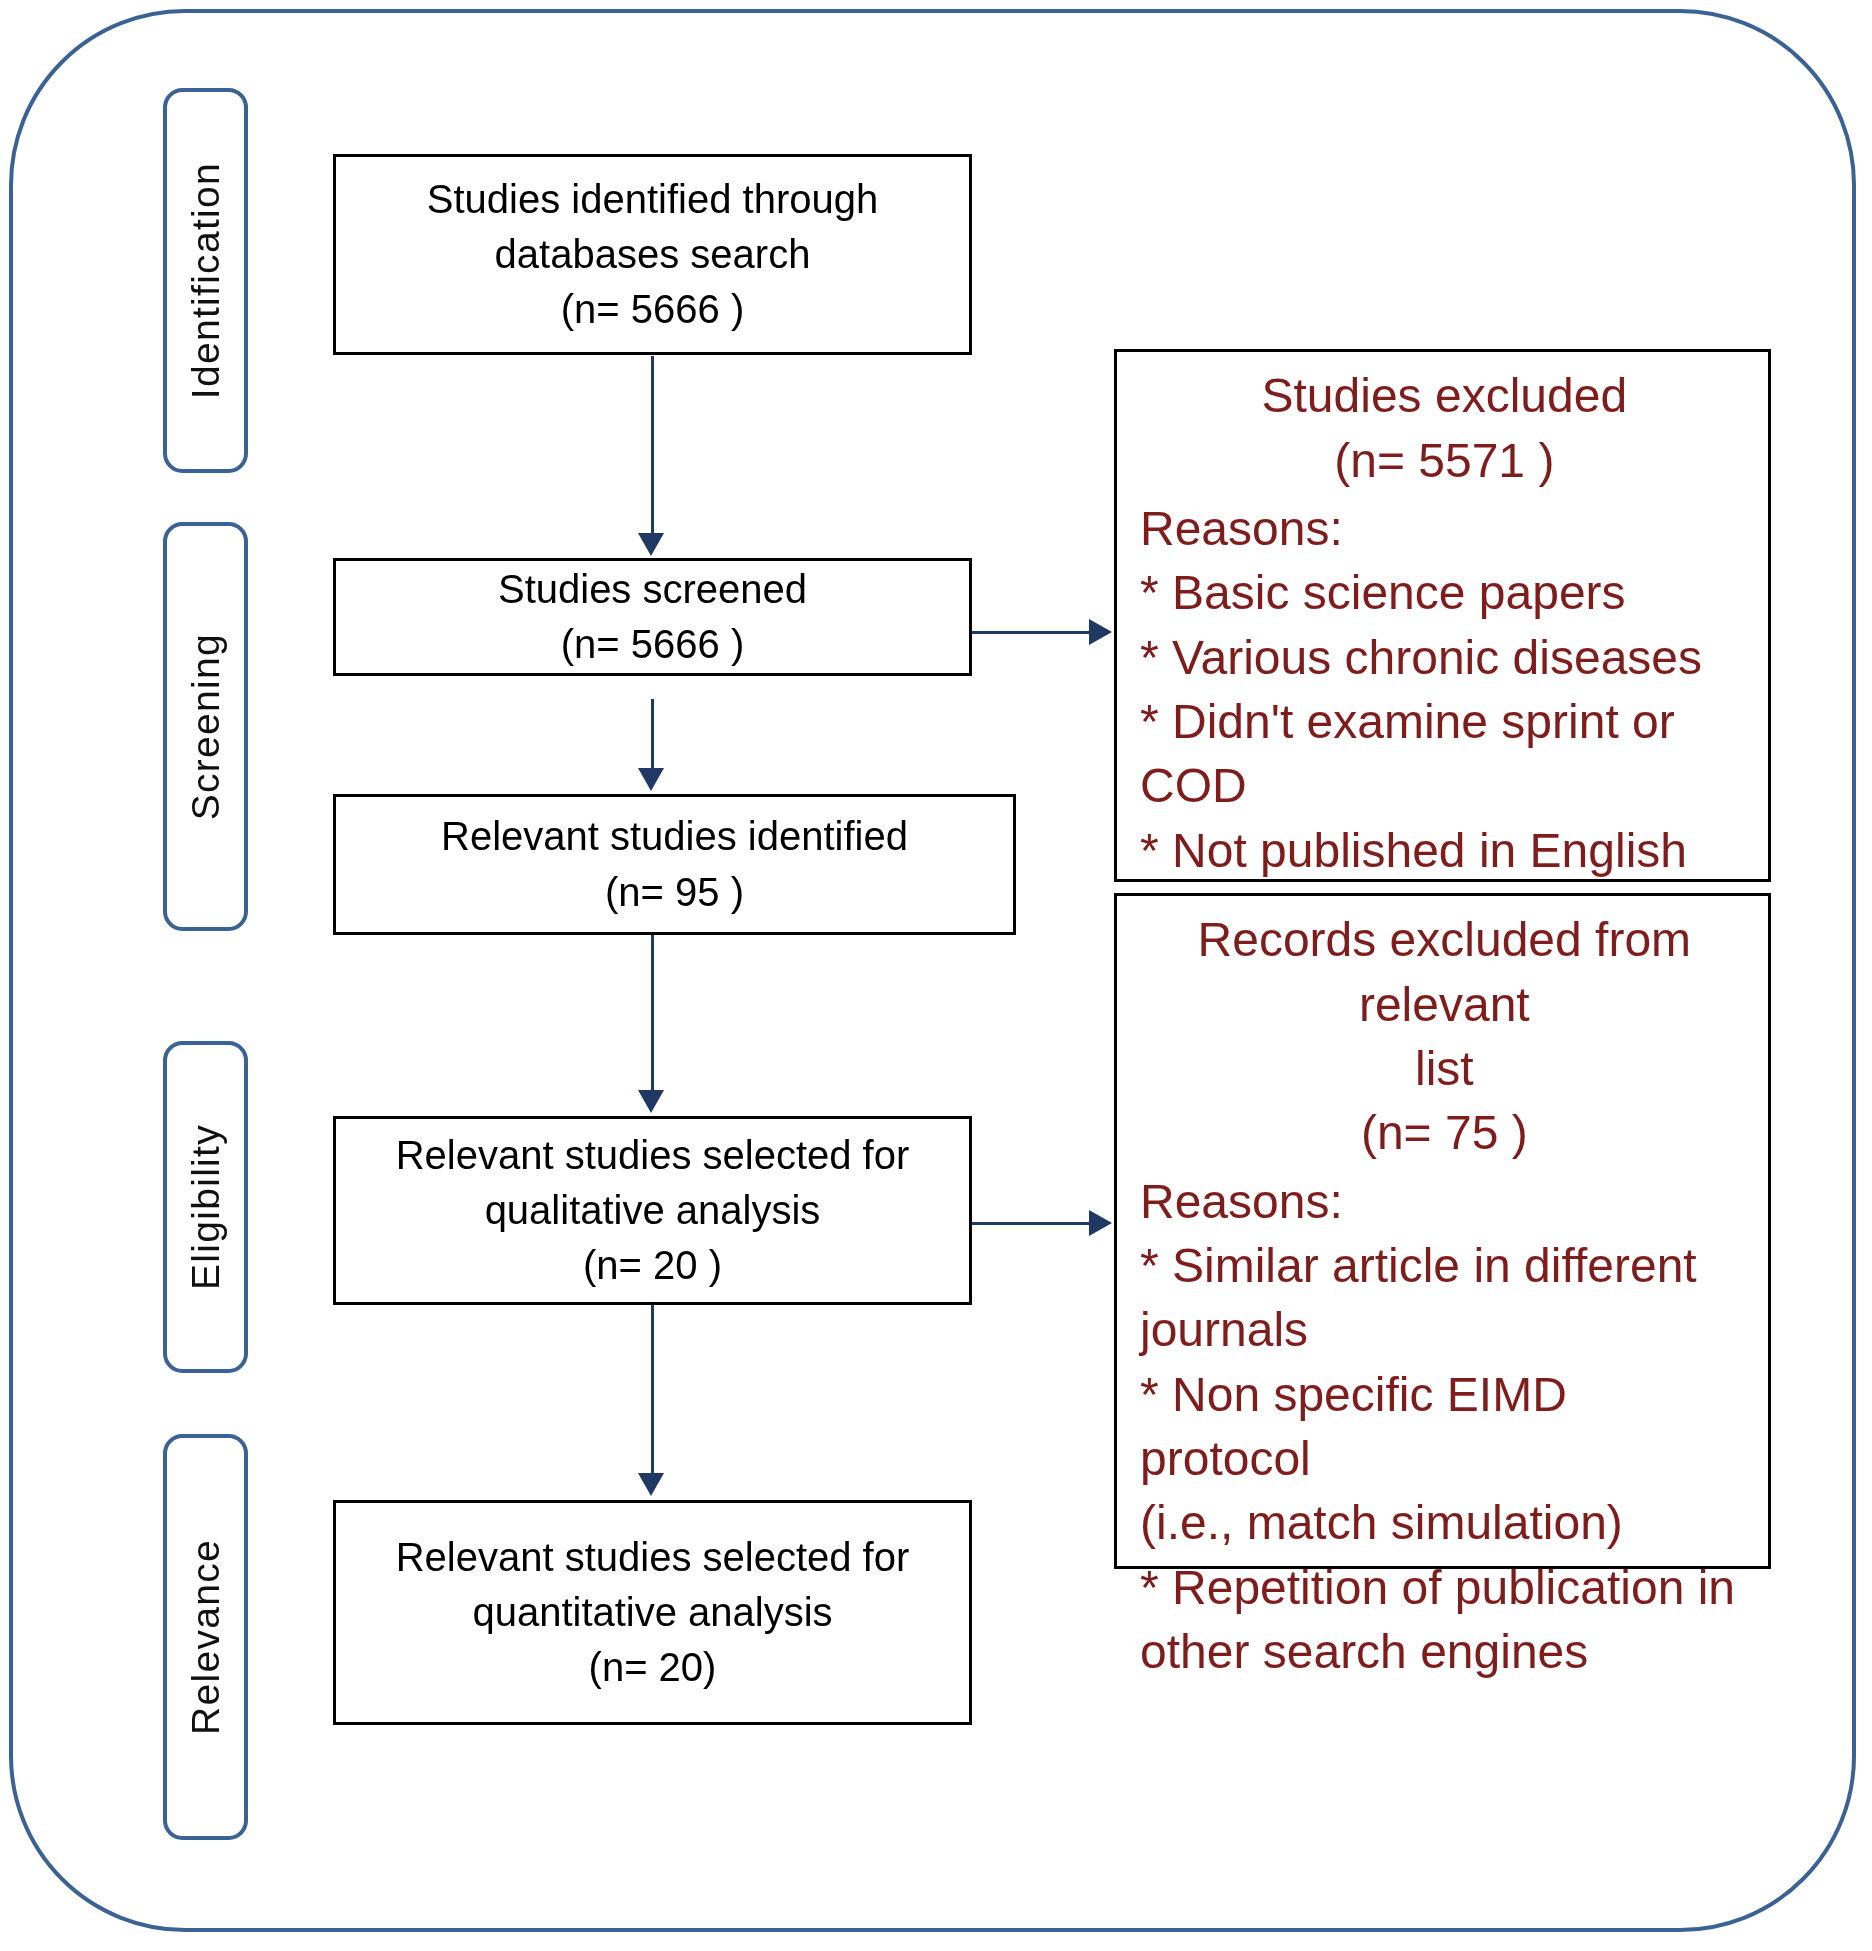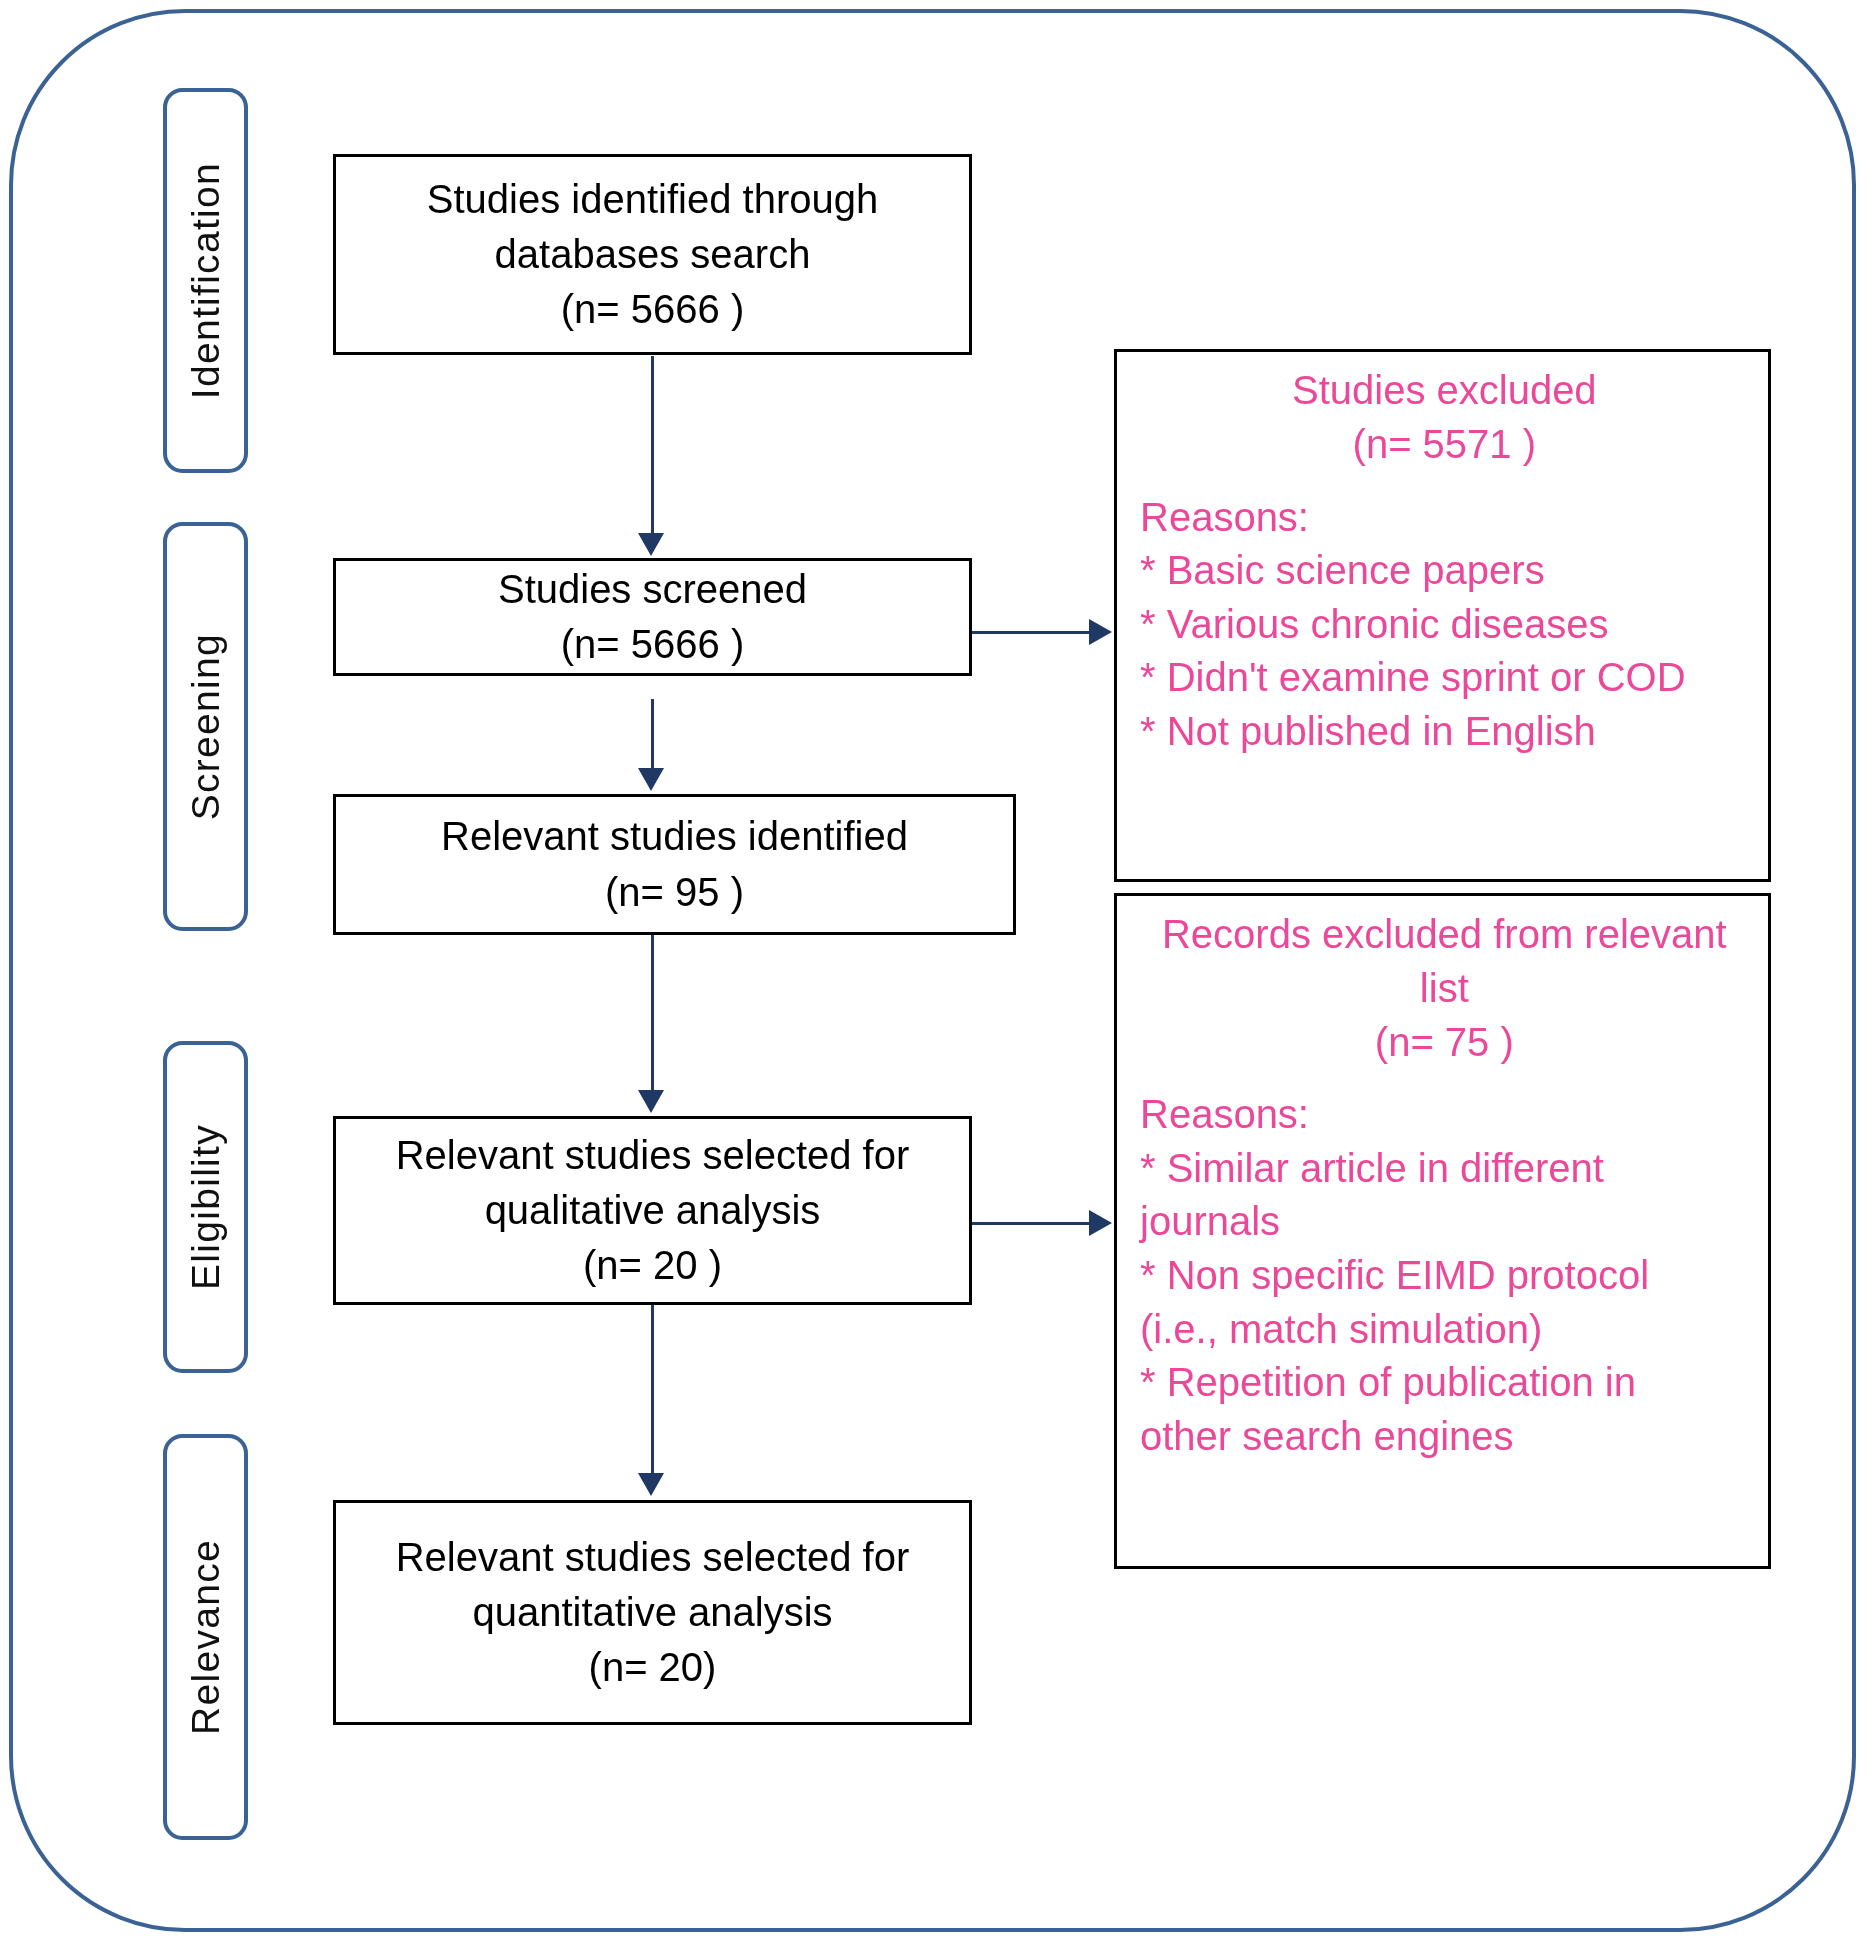--- a/index.html
+++ b/index.html
@@ -70,34 +70,34 @@
     padding: 3.5px 10.6px;
   }
   .flow-box .line { display: block; white-space: nowrap; }
 
   
   .excl-box {
     position: absolute;
     border: 3.5px solid #000000;
     box-sizing: border-box;
     background: #ffffff;
-    color: #ec4899;
-    font-size: 40px;
+    color: #7f1d1d;
+    font-size: 48px;
     line-height: 1.34;
     padding: 12.4px 19.4px 12.4px 23px;
   }
   .excl-head {
     text-align: center;
     display: block;
     white-space: normal;
   }
   .excl-head .hline { display: block; }
   .excl-body {
     text-align: left;
-    margin-top: 19px;
+    margin-top: 4px;
   }
   .excl-body .bline { display: block; }
 
   
   .v-line {
     position: absolute;
     width: 0;
     border-left: 3.5px solid #1F3864;
   }
   .h-line {

